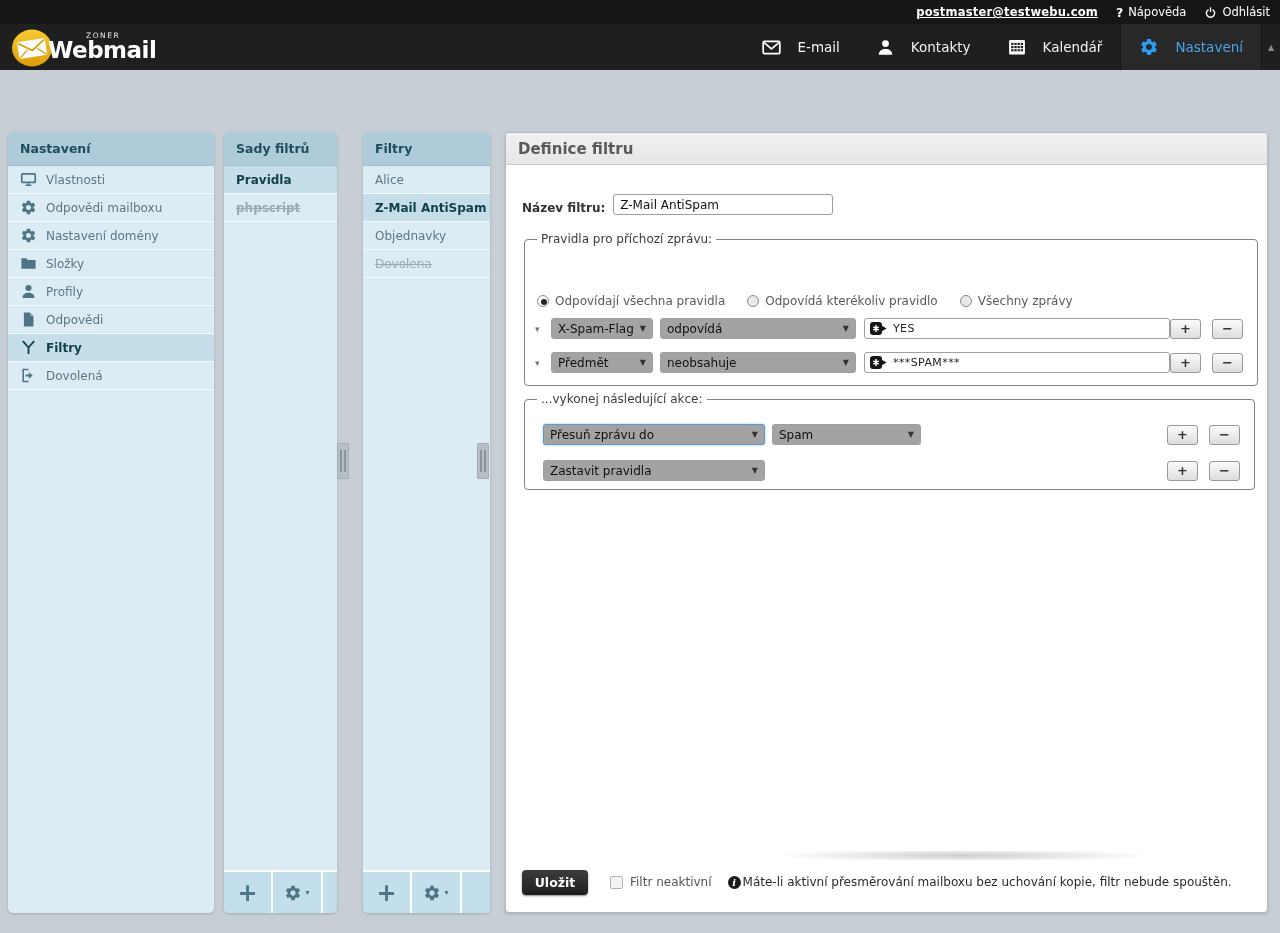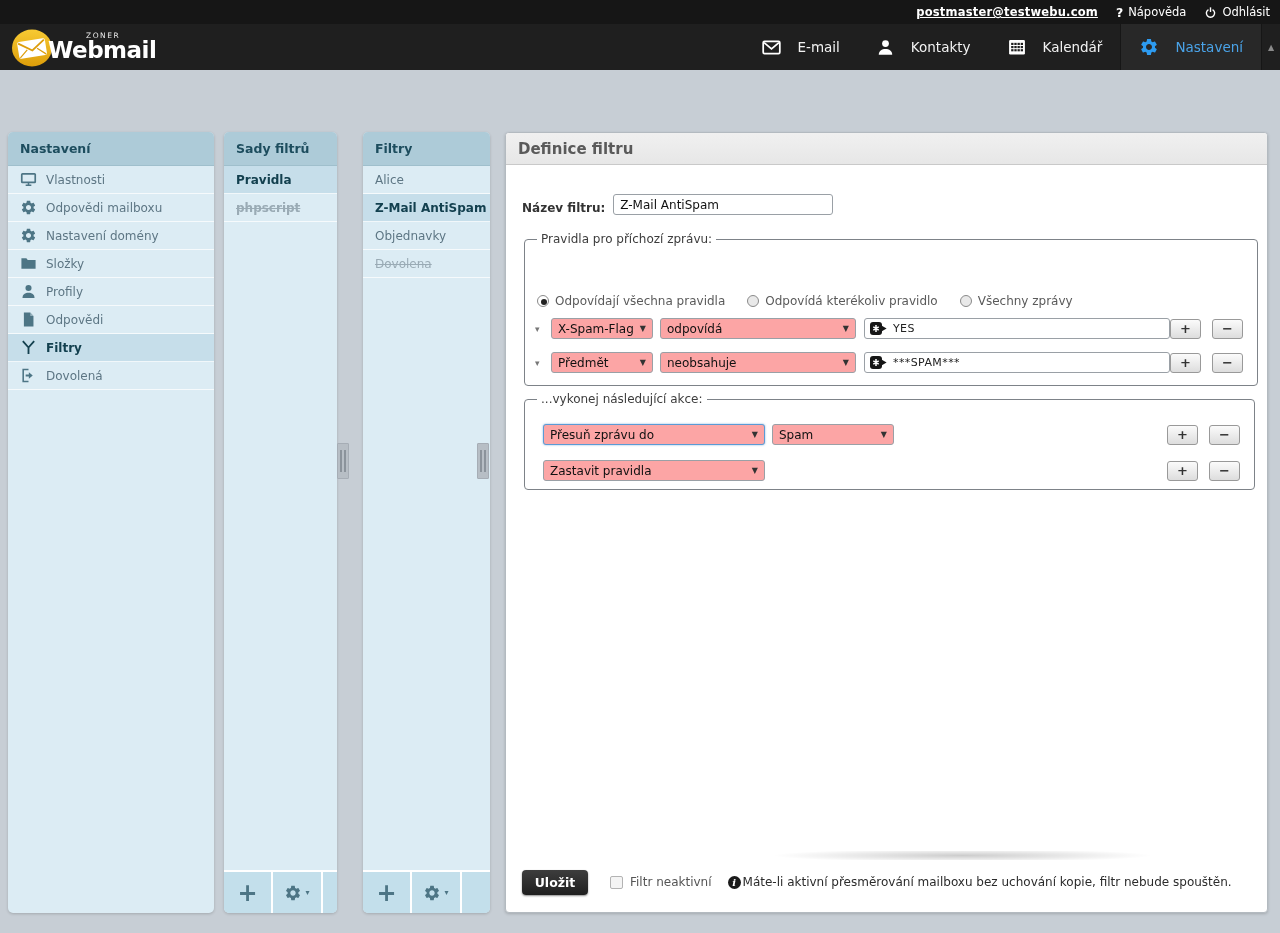--- a/index.html
+++ b/index.html
@@ -119,30 +119,30 @@
   .radio.checked::after {
     content:""; position:absolute; left:3px; top:3px; width:6px; height:6px;
     border-radius:50%; background:#222;
   }
 
   .rule-row { display:flex; align-items:center; margin-top:10px; }
   .rule-row.second { margin-top:13px; }
   .collapse-tri { color:#777; font-size:9px; width:16px; cursor:pointer; }
 
   .sel {
-    height:21px; border:1px solid #9aa0a6; border-radius:3px; background:#fca5a5; display:flex;
+    height:21px; border:1px solid #9aa0a6; border-radius:3px; background:#a3a3a3; display:flex;
     align-items:center; padding:0 6px; color:#111; cursor:pointer; gap:6px;
   }
   .sel .sel-label { flex:1; white-space:nowrap; overflow:hidden; }
   .sel .sel-arrow { font-size:8px; color:#333; flex:0 0 auto; }
   .sel.focused { border:1px solid #5b9bd5; box-shadow:0 0 2px rgba(91,155,213,.8); }
   .sel-field { width:102px; margin-right:7px; }
   .sel-operator { width:196px; margin-right:8px; }
   .sel-action { width:222px; margin-right:7px; }
-  .sel-target { width:122px;gap:12px; }
+  .sel-target { width:149px;gap:12px; }
 
   .value-box {
     width:306px; height:21px; border:1px solid #9aa0a6; border-radius:3px; background:#fff;
     display:flex; align-items:center; padding:0 5px; gap:6px;
   }
   .wildcard-icon { display:flex; cursor:pointer; flex:0 0 auto; }
   .value-text { font-size:11px; color:#222; letter-spacing:.4px; }
 
   .pm-group { margin-left:auto; display:flex; gap:11px; padding-right:2px; }
   .pm-btn {

